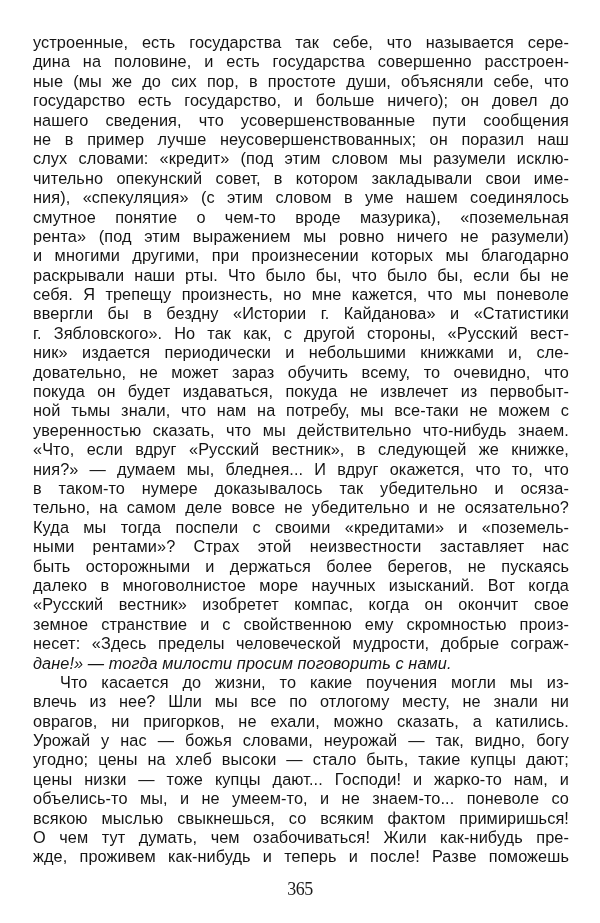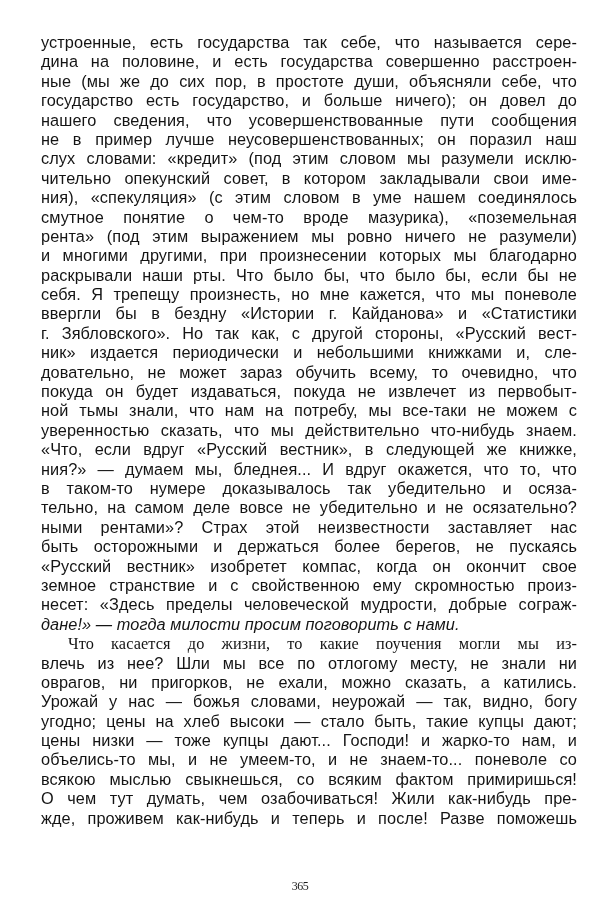--- a/index.html
+++ b/index.html
@@ -13,50 +13,48 @@
     position: relative;
     overflow: hidden;
     font-family: "Liberation Sans", "DejaVu Sans", sans-serif;
     color: #141414;
   }
   .page {
     position: absolute;
     left: 33px;
     top: 33px;
     width: 536px;
-    margin-left: 8px;
   }
   .line {
     display: block;
     height: 19.4px;
     line-height: 19.4px;
     font-size: 16.3px;
     white-space: nowrap;
     text-align: justify;
     text-align-last: justify;
     letter-spacing: 0.1px;
     font-stretch: condensed;
   }
   .line.last {
     text-align-last: left;
     font-style: italic;
   }
   .line.indent {
     padding-left: 27px;
     box-sizing: border-box;
-    font-family: Liberation Serif, serif;
   }
   .page-number {
     position: absolute;
     top: 879px;
     left: 0;
     width: 600px;
     text-align: center;
     font-family: "Liberation Serif", "DejaVu Serif", serif;
-    font-size: 12px;
+    font-size: 18px;
     color: #1a1a1a;
     letter-spacing: -0.5px;
   }
 </style>
 </head>
 <body>
 
 <div class="page">
   <div>
     <span class="line">устроенные, есть государства так себе, что называется сере-</span>
@@ -77,22 +75,24 @@
     <span class="line">г. Зябловского». Но так как, с другой стороны, «Русский вест-</span>
     <span class="line">ник» издается периодически и небольшими книжками и, сле-</span>
     <span class="line">довательно, не может зараз обучить всему, то очевидно, что</span>
     <span class="line">покуда он будет издаваться, покуда не извлечет из первобыт-</span>
     <span class="line">ной тьмы знали, что нам на потребу, мы все-таки не можем с</span>
     <span class="line">уверенностью сказать, что мы действительно что-нибудь знаем.</span>
     <span class="line">«Что, если вдруг «Русский вестник», в следующей же книжке,</span>
     <span class="line">ния?» — думаем мы, бледнея... И вдруг окажется, что то, что</span>
     <span class="line">в таком-то нумере доказывалось так убедительно и осяза-</span>
     <span class="line">тельно, на самом деле вовсе не убедительно и не осязательно?</span>
+    <span class="line">Куда мы тогда поспели с своими «кредитами» и «поземель-</span>
     <span class="line">ными рентами»? Страх этой неизвестности заставляет нас</span>
     <span class="line">быть осторожными и держаться более берегов, не пускаясь</span>
+    <span class="line">далеко в многоволнистое море научных изысканий. Вот когда</span>
     <span class="line">«Русский вестник» изобретет компас, когда он окончит свое</span>
     <span class="line">земное странствие и с свойственною ему скромностью произ-</span>
     <span class="line">несет: «Здесь пределы человеческой мудрости, добрые сограж-</span>
     <span class="line last">дане!» — тогда милости просим поговорить с нами.</span>
   </div>
   <div>
     <span class="line indent">Что касается до жизни, то какие поучения могли мы из-</span>
     <span class="line">влечь из нее? Шли мы все по отлогому месту, не знали ни</span>
     <span class="line">оврагов, ни пригорков, не ехали, можно сказать, а катились.</span>
     <span class="line">Урожай у нас — божья словами, неурожай — так, видно, богу</span>

